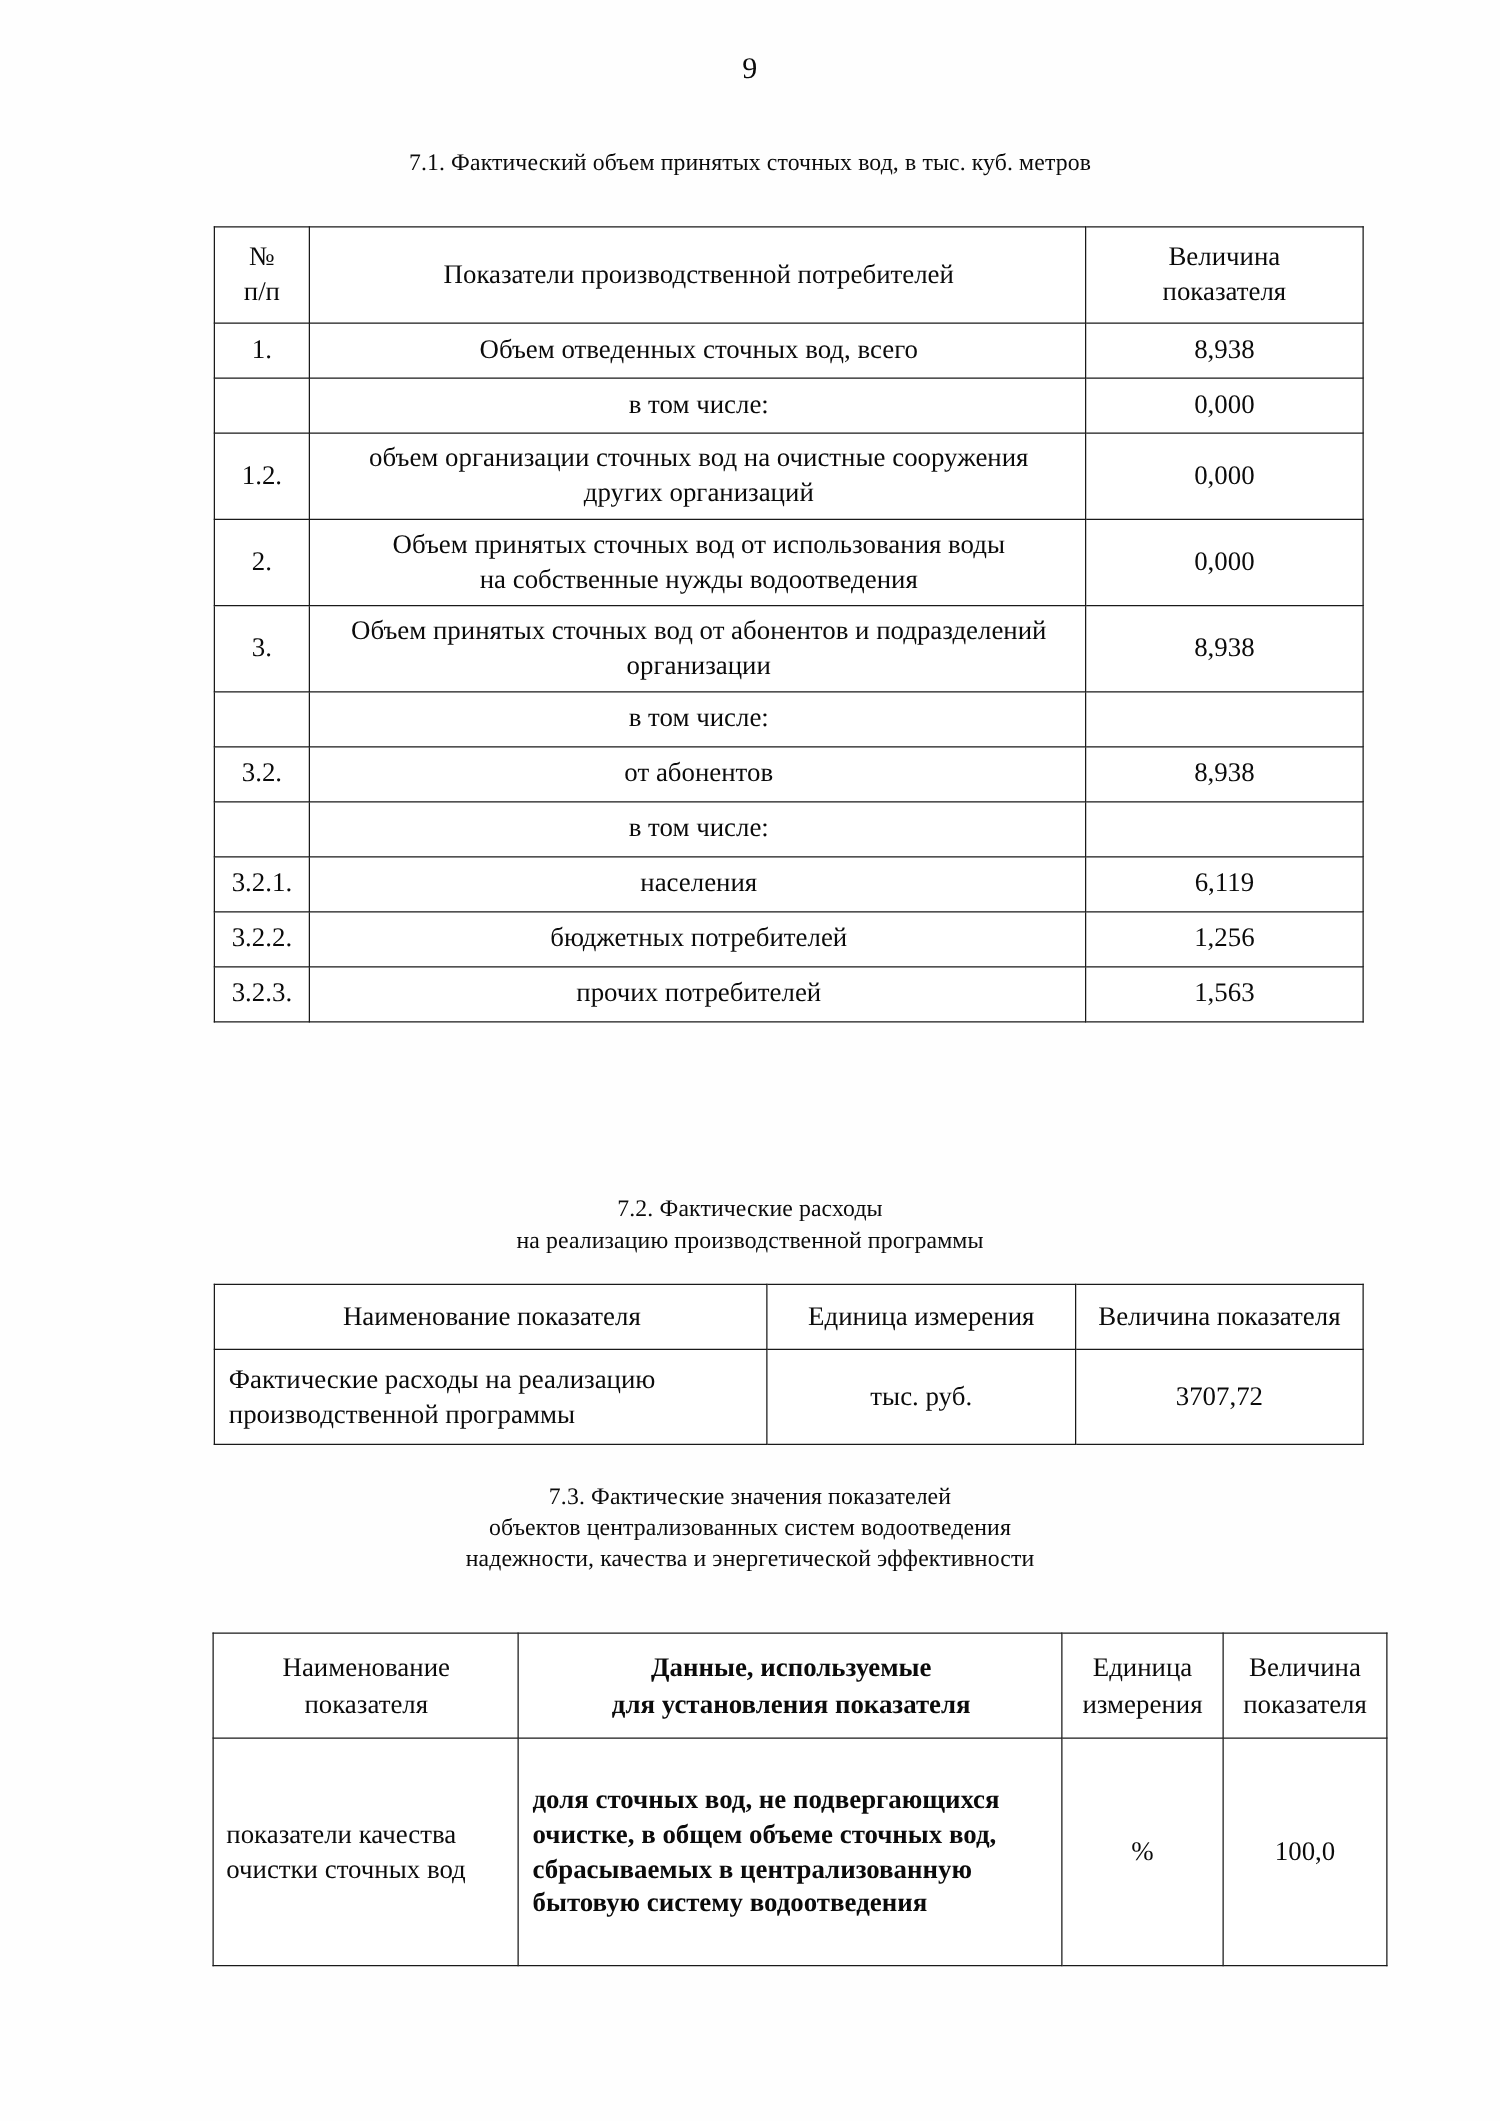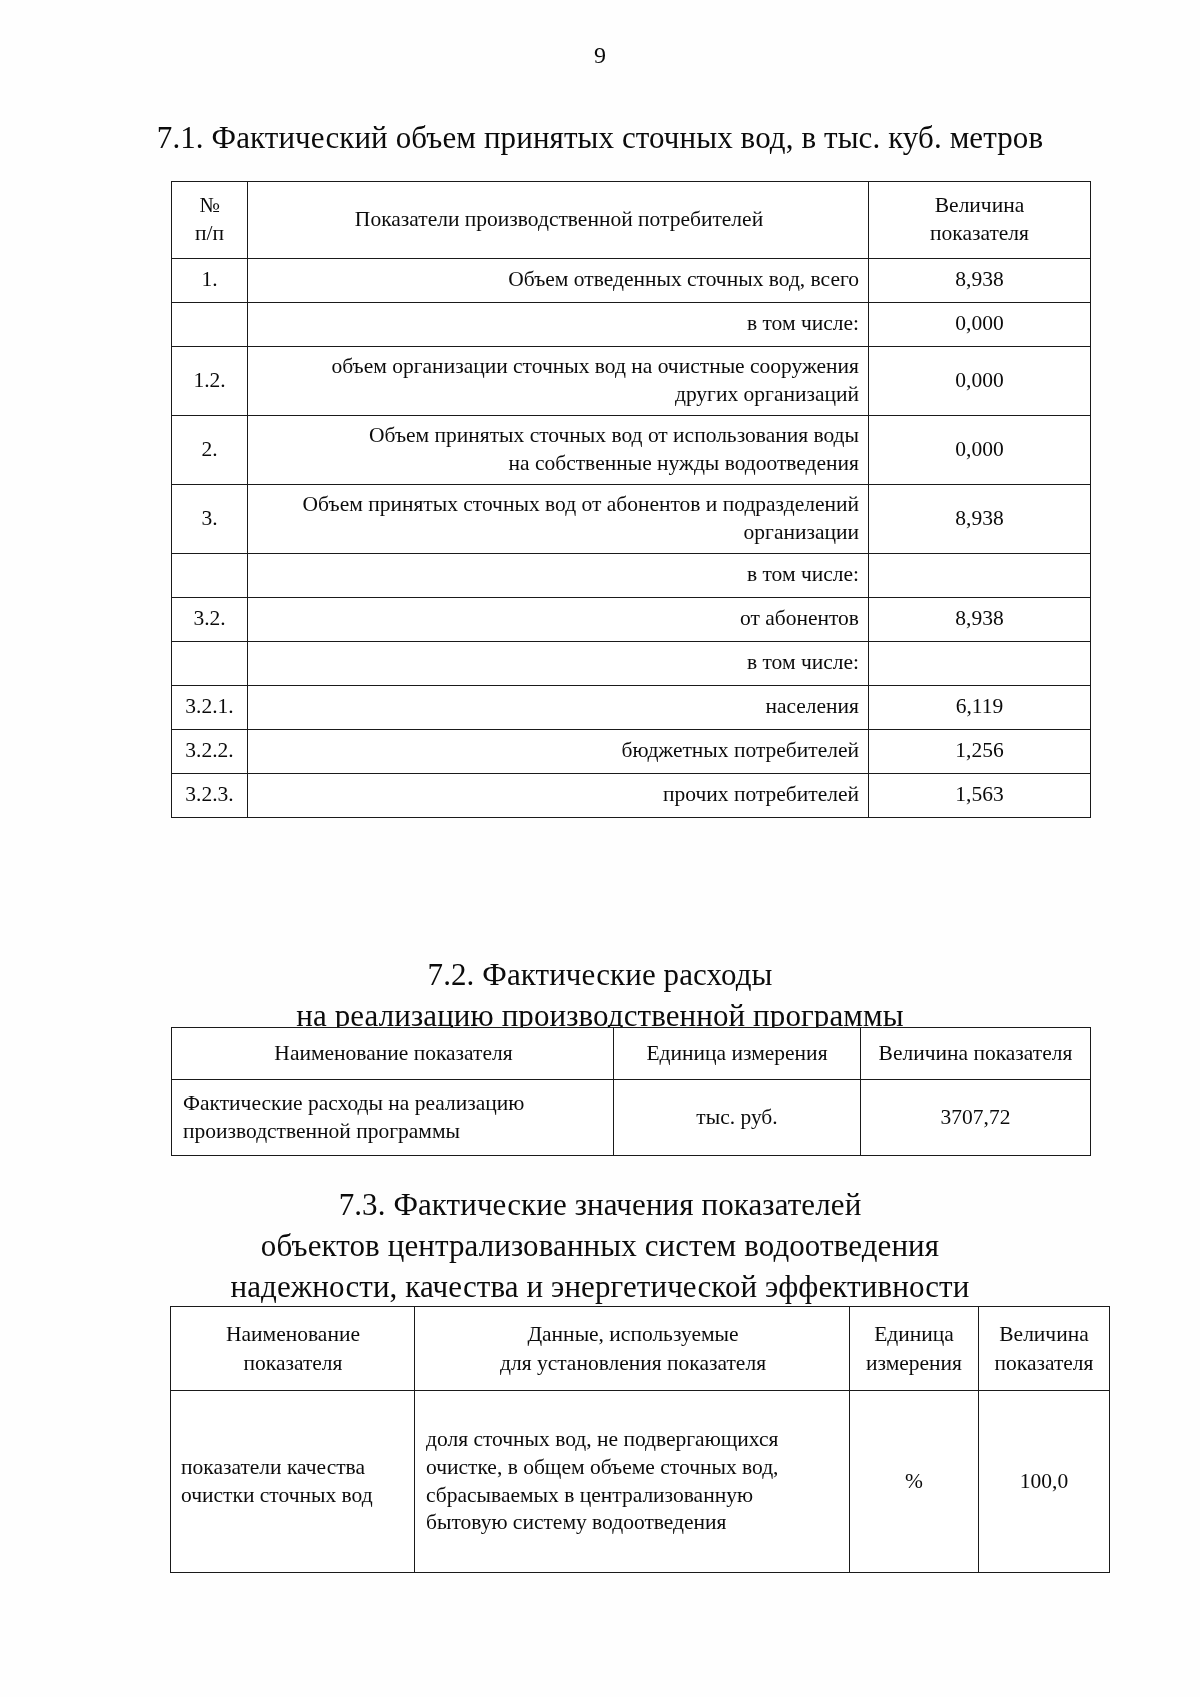--- a/index.html
+++ b/index.html
@@ -33,21 +33,21 @@
     font-size: 24px;
     letter-spacing: 0.2px;
   }
 
   
   .heading {
     position: absolute;
     left: 130px;
     width: 940px;
     text-align: center;
-    font-size: 31px;
+    font-size: 19px;
     line-height: 1.32;
     letter-spacing: 0.1px;
   }
   .heading .line { display: block; }
 
   #heading-71 { top: 118px; }
   #heading-72 { top: 955px; }
   #heading-73 { top: 1185px; }
 
   
@@ -71,21 +71,21 @@
     text-align: center;
   }
 
   
   #table-71 {
     top: 181px;
     left: 171px;
     width: 860px;
   }
   #table-71 .c-num   { width: 57px;  text-align: center; }
-  #table-71 .c-name  { width: 600px; text-align: right; padding-left: 11px; }
+  #table-71 .c-name  { width: 600px; text-align: center; padding-left: 11px; }
   #table-71 .c-value { width: 203px; text-align: center; }
   #table-71 .hdr-num,
   #table-71 .hdr-name,
   #table-71 .hdr-value { padding-top: 10px; padding-bottom: 10px; }
   #table-71 tbody tr { height: 44px; }
   #table-71 tbody tr.two-line { height: 60px; }
 
   
   #table-72 {
     top: 1027px;
@@ -98,21 +98,21 @@
   #table-72 thead tr { height: 52px; }
   #table-72 tbody tr { height: 76px; }
 
   
   #table-73 {
     top: 1306px;
     left: 170px;
     width: 860px;
   }
   #table-73 .c3-name  { width: 224px; text-align: left;   padding-left: 10px; }
-  #table-73 .c3-data  { width: 414px; text-align: left;   padding-left: 11px; }
+  #table-73 .c3-data  { width: 414px; text-align: left;   padding-left: 11px; font-weight: bold; }
   #table-73 .c3-unit  { width: 110px; text-align: center; }
   #table-73 .c3-value { width: 112px; text-align: center; }
   #table-73 thead tr { height: 84px; }
   #table-73 tbody tr { height: 182px; }
   #table-73 .hdr-cell { line-height: 1.32; }
 
   .multiline { white-space: pre-line; }
 </style>
 </head>
 <body>

